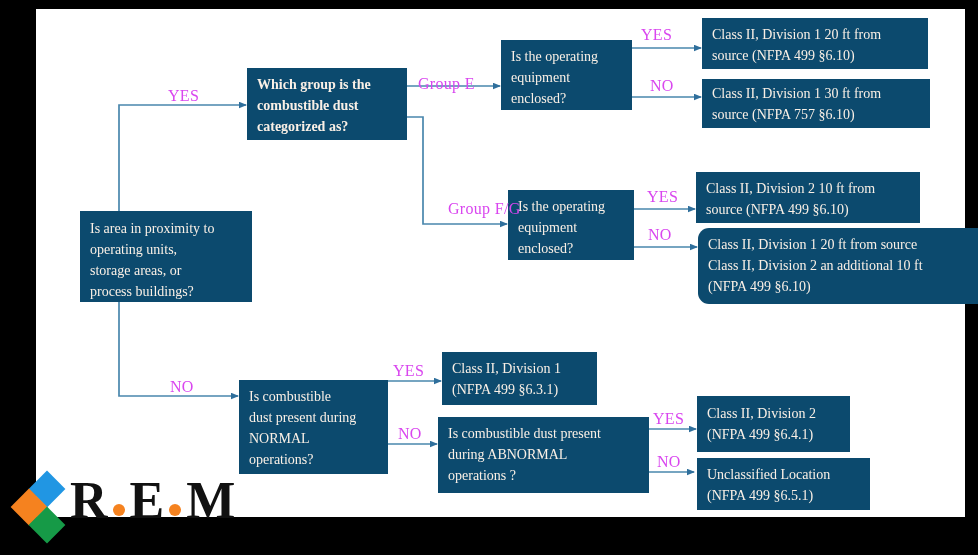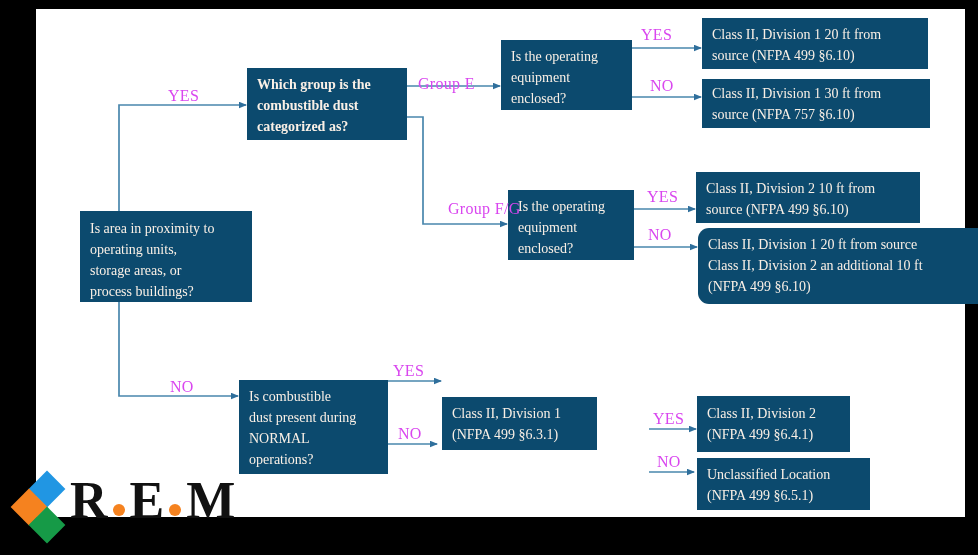--- a/index.html
+++ b/index.html
@@ -79,35 +79,38 @@
 
   <div class="node" style="left:508px;top:190px;width:126px;height:70px;">Is the operating
 equipment
 enclosed?</div>
 
   <div class="node" style="left:239px;top:380px;width:149px;height:94px;">Is combustible
 dust present during
 NORMAL
 operations?</div>
 
+  <div class="node" style="left:438px;top:417px;width:211px;height:76px;">Is combustible dust present
+during ABNORMAL
+operations ?</div>
 
   <div class="node" style="left:702px;top:18px;width:226px;height:51px;">Class II, Division 1 20 ft from
 source (NFPA 499 §6.10)</div>
 
   <div class="node" style="left:702px;top:79px;width:228px;height:49px;padding-top:4px;">Class II, Division 1 30 ft from
 source (NFPA 757 §6.10)</div>
 
   <div class="node" style="left:696px;top:172px;width:224px;height:51px;">Class II, Division 2 10 ft from
 source (NFPA 499 §6.10)</div>
 
   <div class="node" style="left:698px;top:228px;width:304px;height:76px;border-radius:11px;">Class II, Division 1 20 ft from source
 Class II, Division 2 an additional 10 ft
 (NFPA 499 §6.10)</div>
 
-  <div class="node" style="left:442px;top:352px;width:155px;height:53px;margin-top:45px;">Class II, Division 1
+  <div class="node" style="left:442px;top:352px;width:155px;height:53px;">Class II, Division 1
 (NFPA 499 §6.3.1)</div>
 
   <div class="node" style="left:697px;top:396px;width:153px;height:56px;padding-top:7px;">Class II, Division 2
 (NFPA 499 §6.4.1)</div>
 
   <div class="node" style="left:697px;top:458px;width:173px;height:52px;">Unclassified Location
 (NFPA 499 §6.5.1)</div>
 
   <span class="lbl" style="left:168px;top:87px;">YES</span>
   <span class="lbl" style="left:418px;top:75px;">Group E</span>

